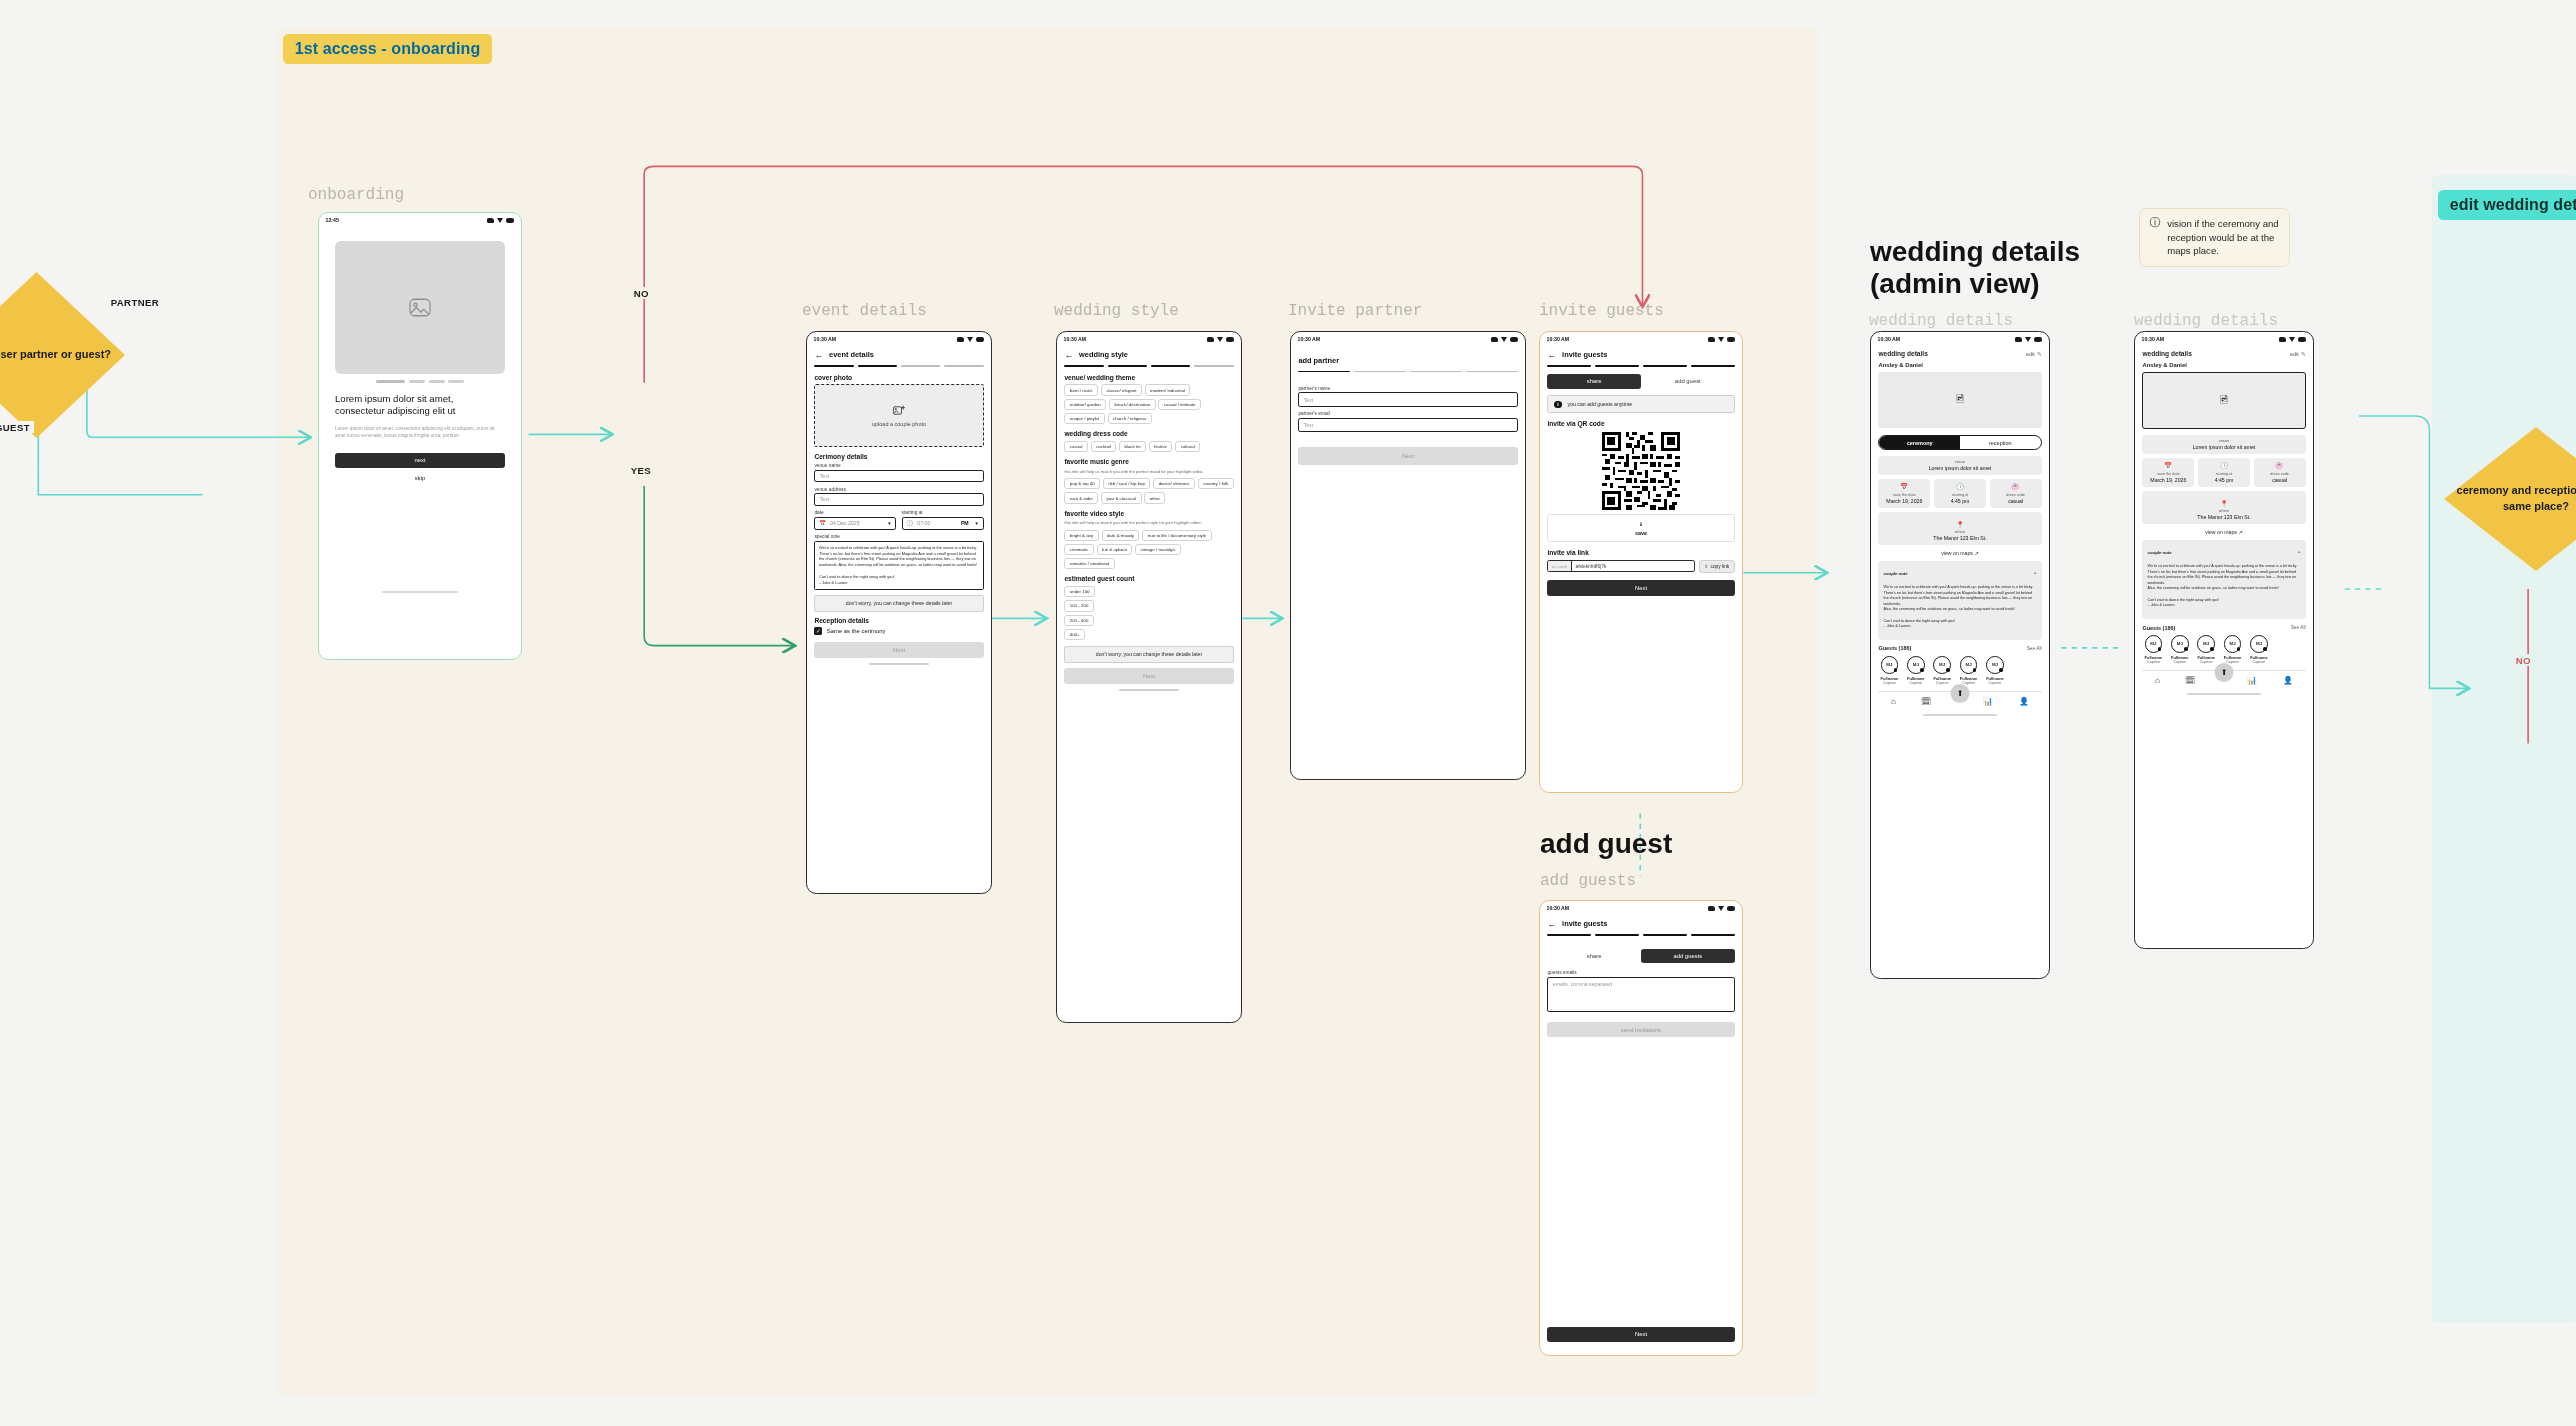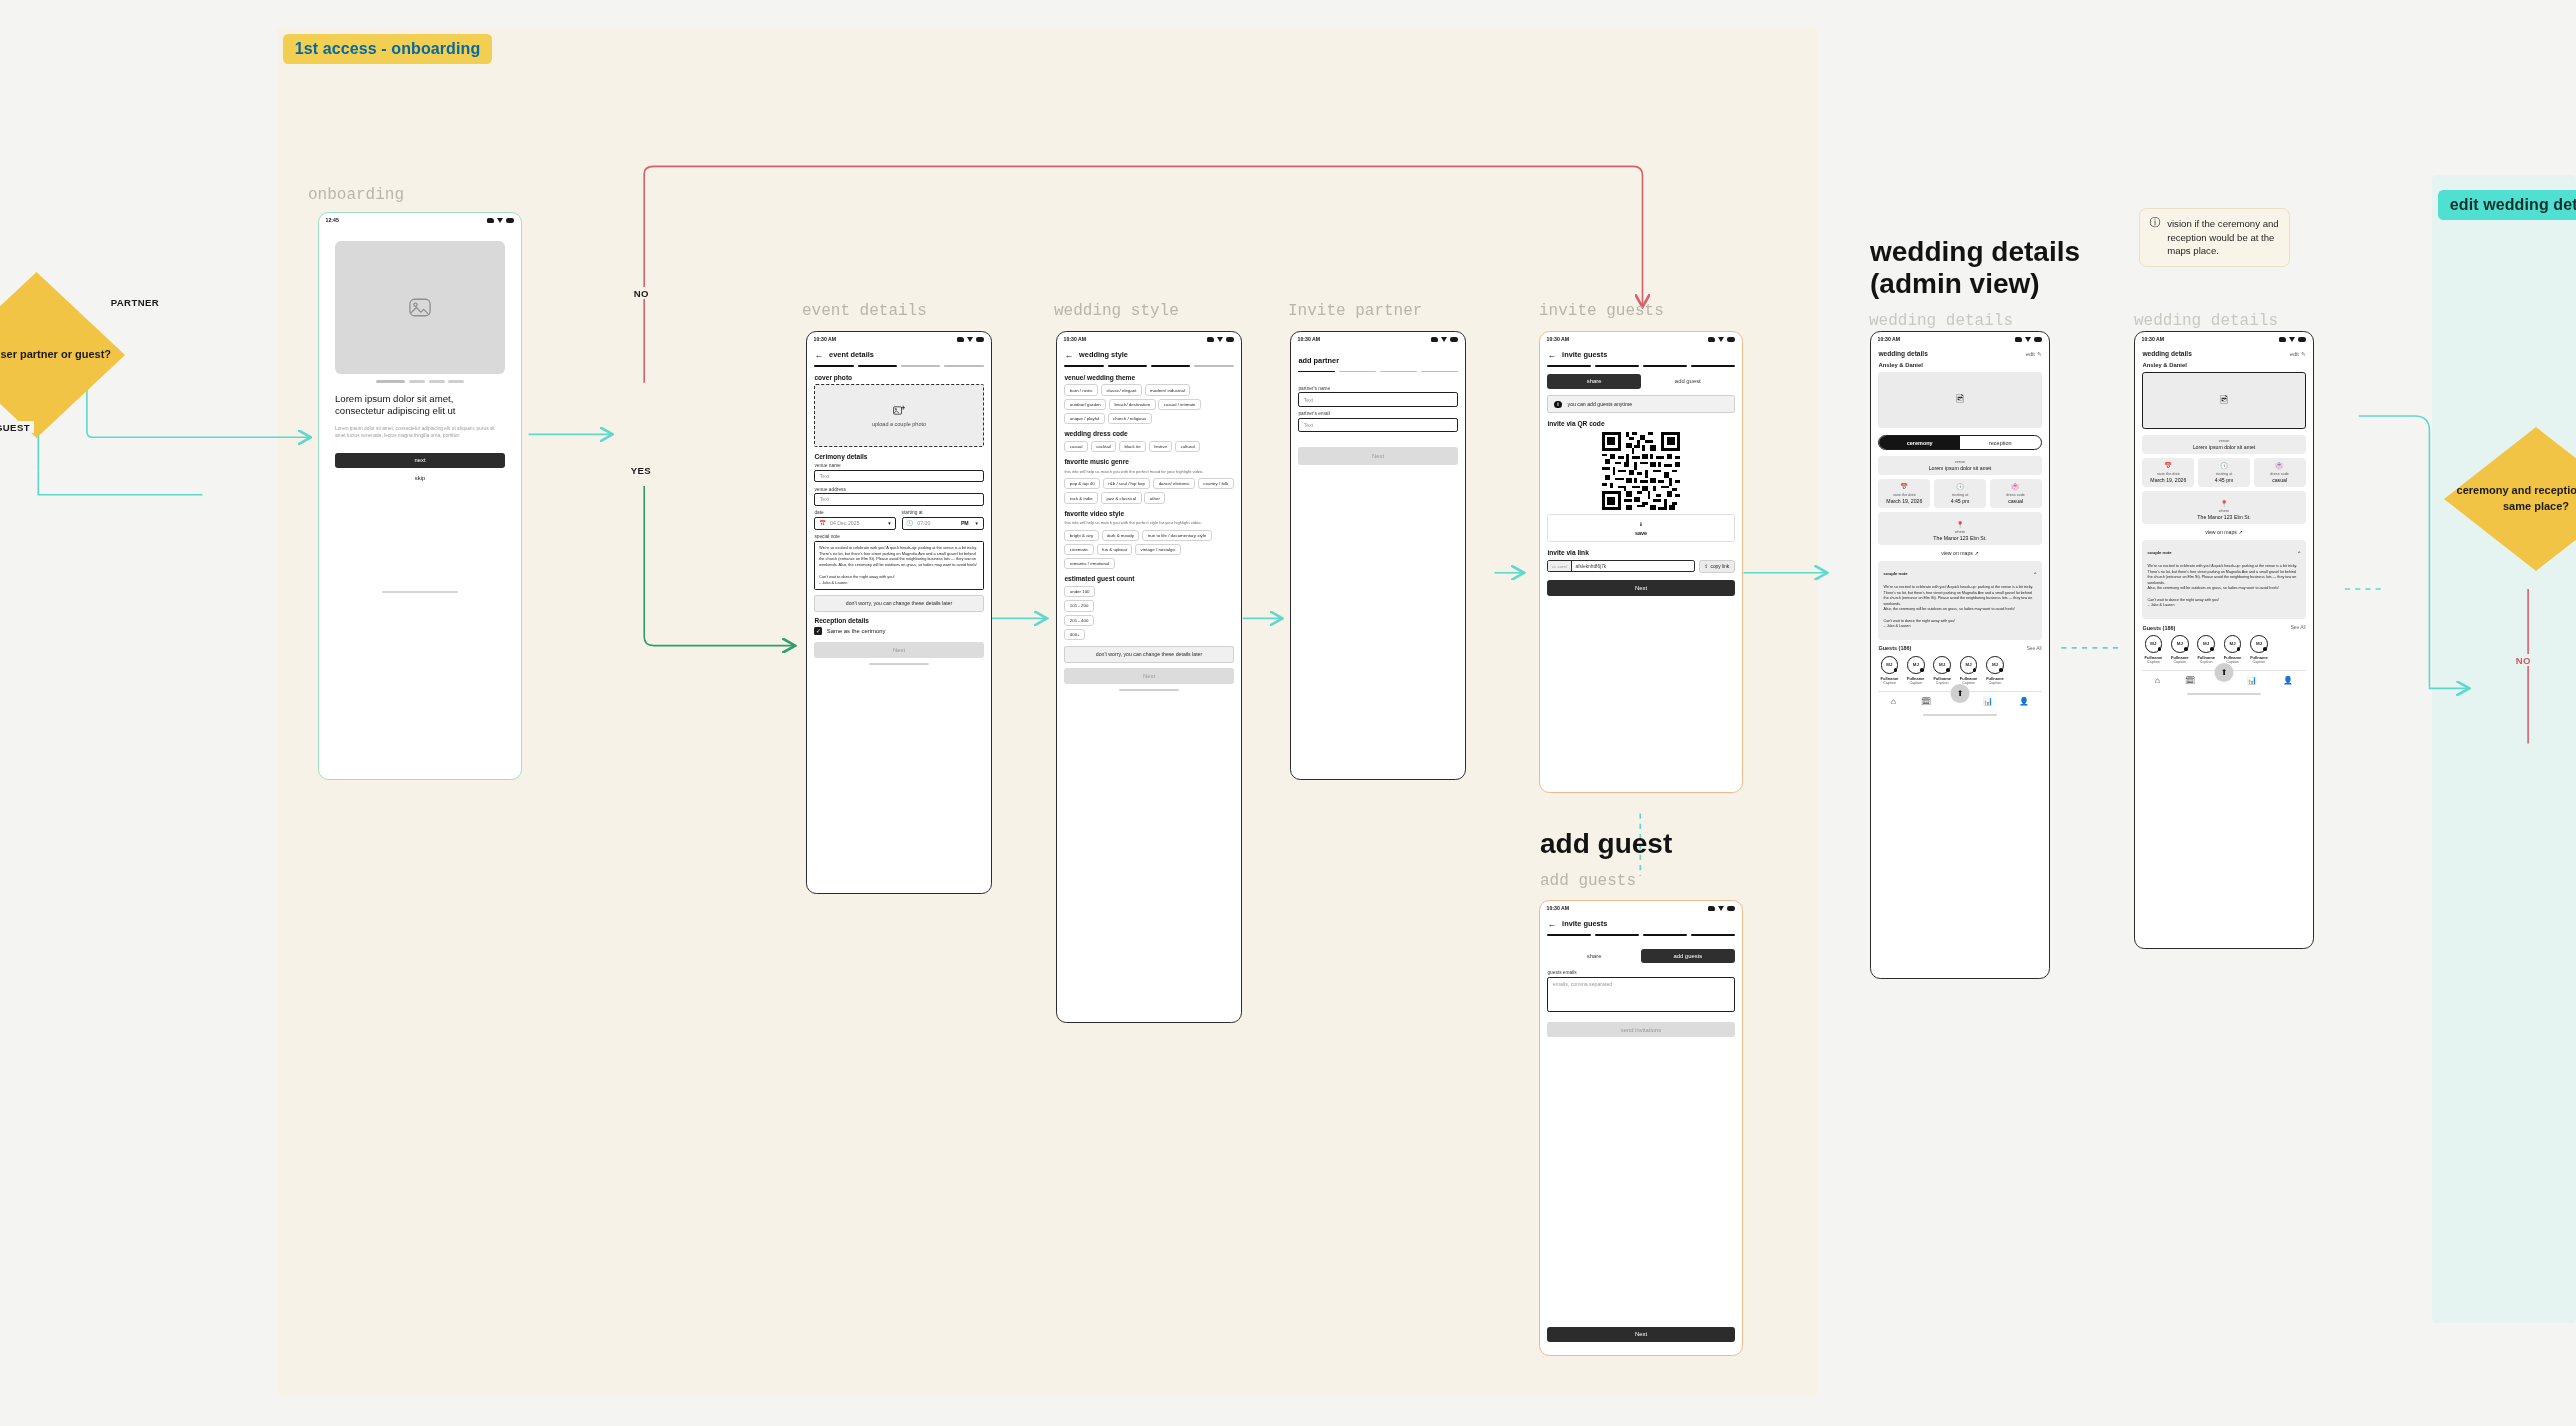--- a/index.html
+++ b/index.html
@@ -266,21 +266,21 @@
   <div class="caption" style="left:1054px; top:302px;">wedding style</div>
   <div class="caption" style="left:1288px; top:302px;">Invite partner</div>
   <div class="caption" style="left:1539px; top:302px;">invite guests</div>
   <div class="caption" style="left:1540px; top:872px;">add guests</div>
   <div class="bigtitle" style="left:1540px; top:828px;">add guest</div>
   <div class="bigtitle" style="left:1870px; top:236px;">wedding details
 (admin view)</div>
   <div class="caption dark" style="left:1869px; top:312px;">wedding details</div>
   <div class="caption dark" style="left:2134px; top:312px;">wedding details</div>
 
-  <div class="phone green" style="left:318px; top:212px; width:204px; height:568px;">
+  <div class="phone green" style="left:318px; top:212px; width:204px; height:448px;">
     <div class="statusbar">
       <span>12:45</span>
       <span class="sb-icons">
         <i class="sb-cell"></i>
         <i class="sb-wifi"></i>
         <i class="sb-batt"></i>
       </span>
     </div>
     <div class="screen" style="padding:0 16px;">
       <div style="background:#d9d9d9;border-radius:5.9px;height:133px;margin-top:16px;display:flex;align-items:center;justify-content:center;">
@@ -447,21 +447,21 @@
           <div class="chip">201 - 400</div>
           <div class="chip">400+</div>
         </div>
 
       <div class="infobar">don't worry, you can change these details later</div>
       <div class="btn ghost">Next</div>
       <div class="scrollbar"></div>
     </div>
   </div>
 
-  <div class="phone" style="left:1290px; top:331px; width:176px; height:449px;">
+  <div class="phone" style="left:1290px; top:331px; width:236px; height:449px;">
     <div class="statusbar">
       <span>10:30 AM</span>
       <span class="sb-icons">
         <i class="sb-cell"></i>
         <i class="sb-wifi"></i>
         <i class="sb-batt"></i>
       </span>
     </div>
     <div class="screen">
       <div class="nav" style="margin-top:11.8px;">

